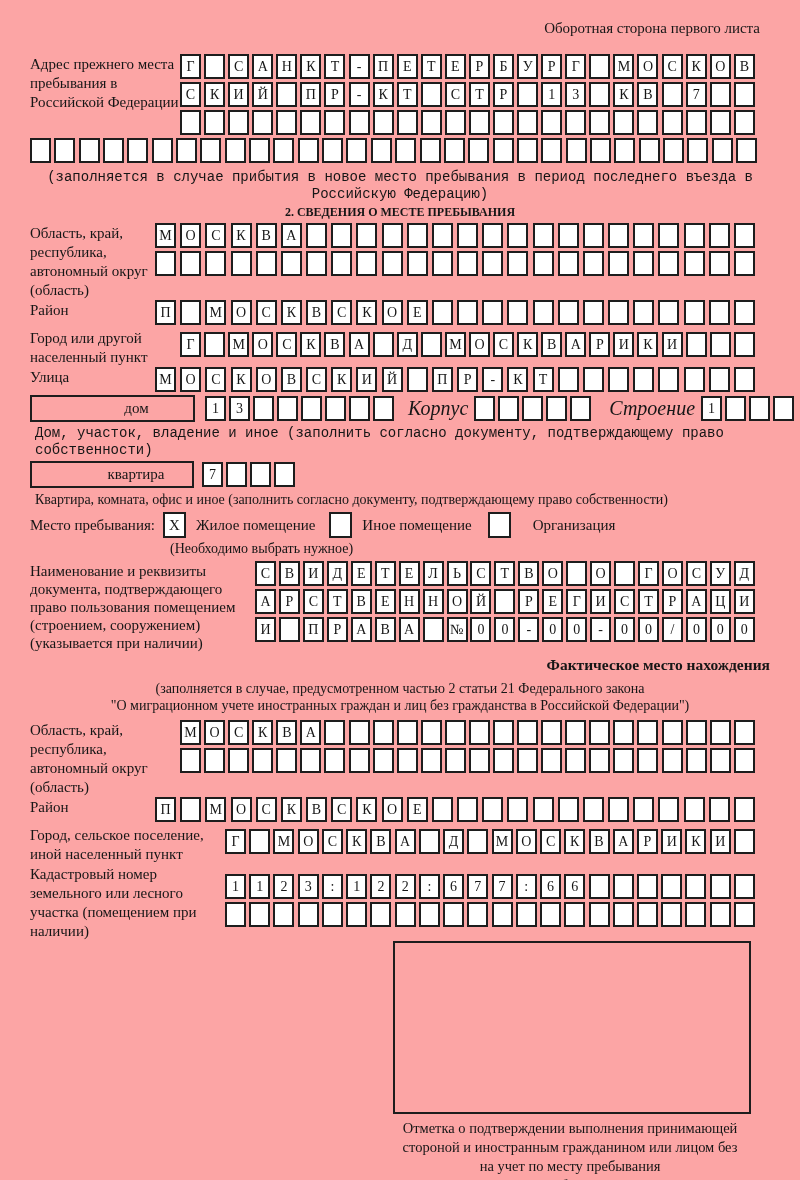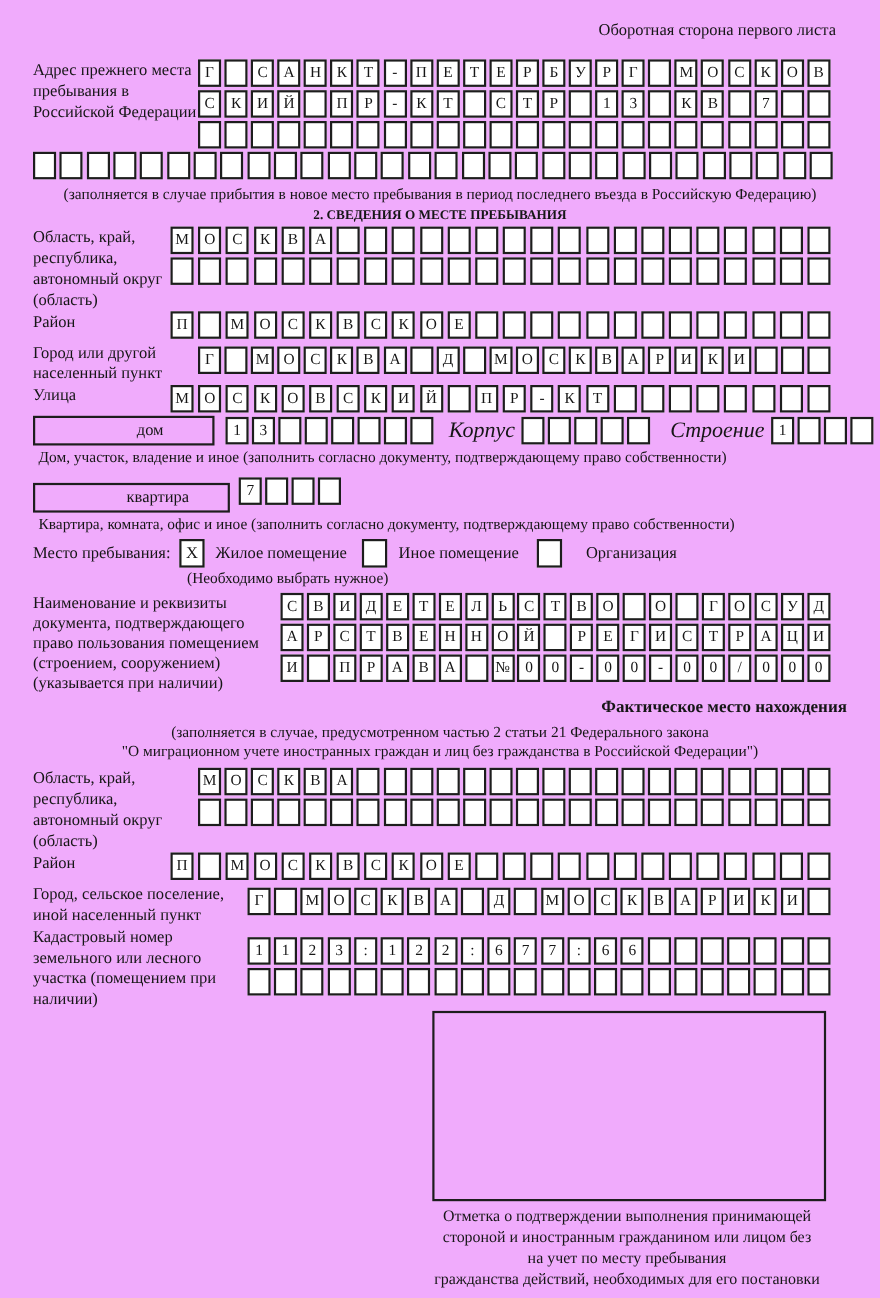--- a/index.html
+++ b/index.html
@@ -1,20 +1,20 @@
 <!DOCTYPE html>
 <html><head>
 <meta charset="utf-8">
 <style>
   * { margin:0; padding:0; box-sizing:border-box; }
   html,body { background:#fff; }
   .page {
     position:relative;
     width:800px; height:1180px;
-    background:#f0abfc;
+    background:#fca5a5;
     color:#161616;
     font-family:"Liberation Serif", serif;
     padding:20px 30px 0 30px;
     overflow:hidden;
   }
   .header-note { text-align:right; font-size:15px; padding-right:10px; margin-bottom:17px; }
 
   .fb { display:flex; }
   .fl { flex:none; font-size:15px; line-height:19px; padding-top:1px; }
   .fl-150 { width:150px; }
@@ -32,32 +32,32 @@
 
   .cell {
     flex:none; width:21px; height:25px;
     border:2px solid #1d1d1d; background:#fff;
     text-align:center; font-size:14px; line-height:21px;
   }
 
   .caption { font-size:14px; line-height:17px; }
   .caption.center { text-align:center; }
   .caption.indent { padding-left:5px; }
-  .mb2 { margin-bottom:2px; } .mb4 { margin-bottom:4px; } .mb6 { margin-bottom:6px; }
+  .mb2 { margin-bottom:2px;font-family:Liberation Mono, monospace; } .mb4 { margin-bottom:4px; } .mb6 { margin-bottom:6px; }
 
   .h2 { text-align:center; font-size:12px; font-weight:bold; margin:2px 0 3px 0; }
   .h3 { text-align:right; font-size:15.5px; font-weight:bold; margin:4px 0 6px 0; }
 
   .inline-row { display:flex; align-items:center; margin-bottom:3px; }
   .big-box-label {
     flex:none; height:27px; border:2px solid #1d1d1d;
     text-align:center; font-size:15px; line-height:23px;padding-left:48px;
   }
   .dom-box { width:165px; }
-  .kv-box { width:179px;margin-top:12px; }
+  .kv-box { width:164px; }
   .cells-inline { display:flex; gap:3px; flex:none; }
   .mini-label { flex:none; font-size:20px; padding:0 6px;font-style:italic; } .ml8{margin-left:8px;} .ml10{margin-left:10px;} .ml12{margin-left:12px;} .ml14{margin-left:14px;} .ml16{margin-left:16px;} .ml22{margin-left:22px;}
 
   .chk {
     flex:none; width:23px; height:26px; border:2px solid #1d1d1d;
     text-align:center; font-size:15px; line-height:22px; background:#fff;
   }
   .stay-label { flex:none; font-size:15px;font-family:Liberation Serif, serif; }
 
   .note-center { font-size:14px; margin-left:140px; width:350px; margin-bottom:4px; }

